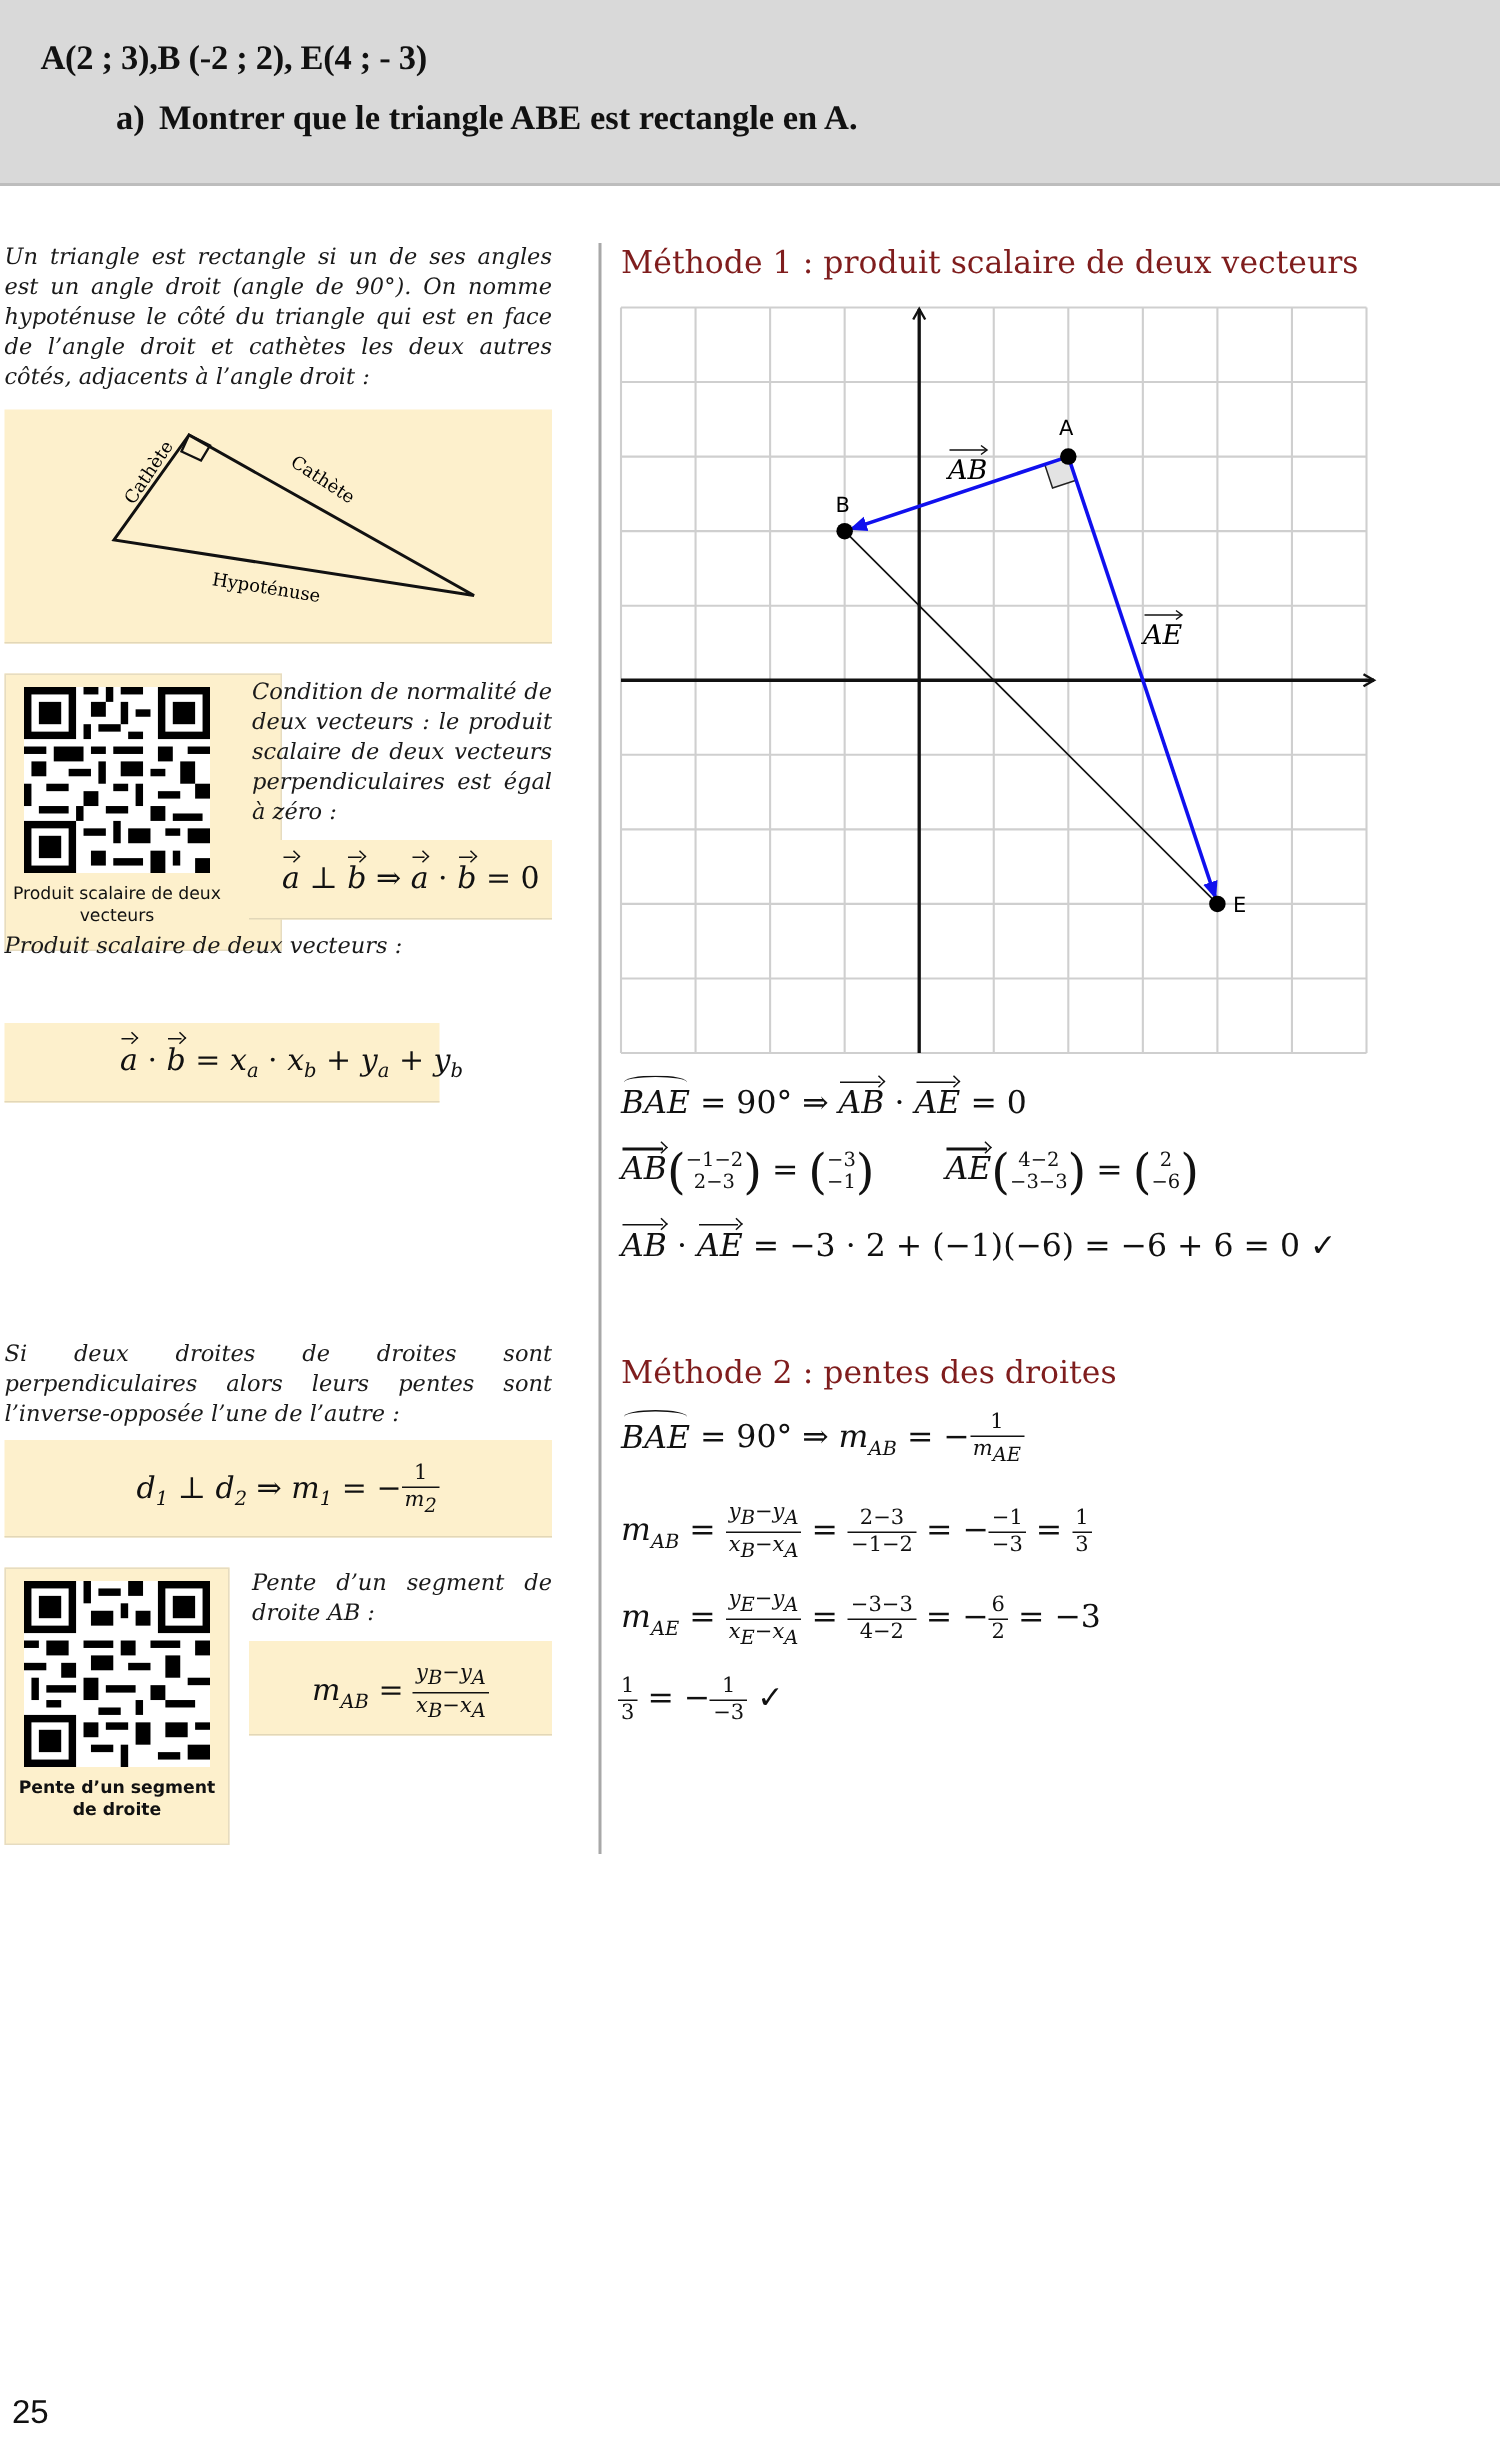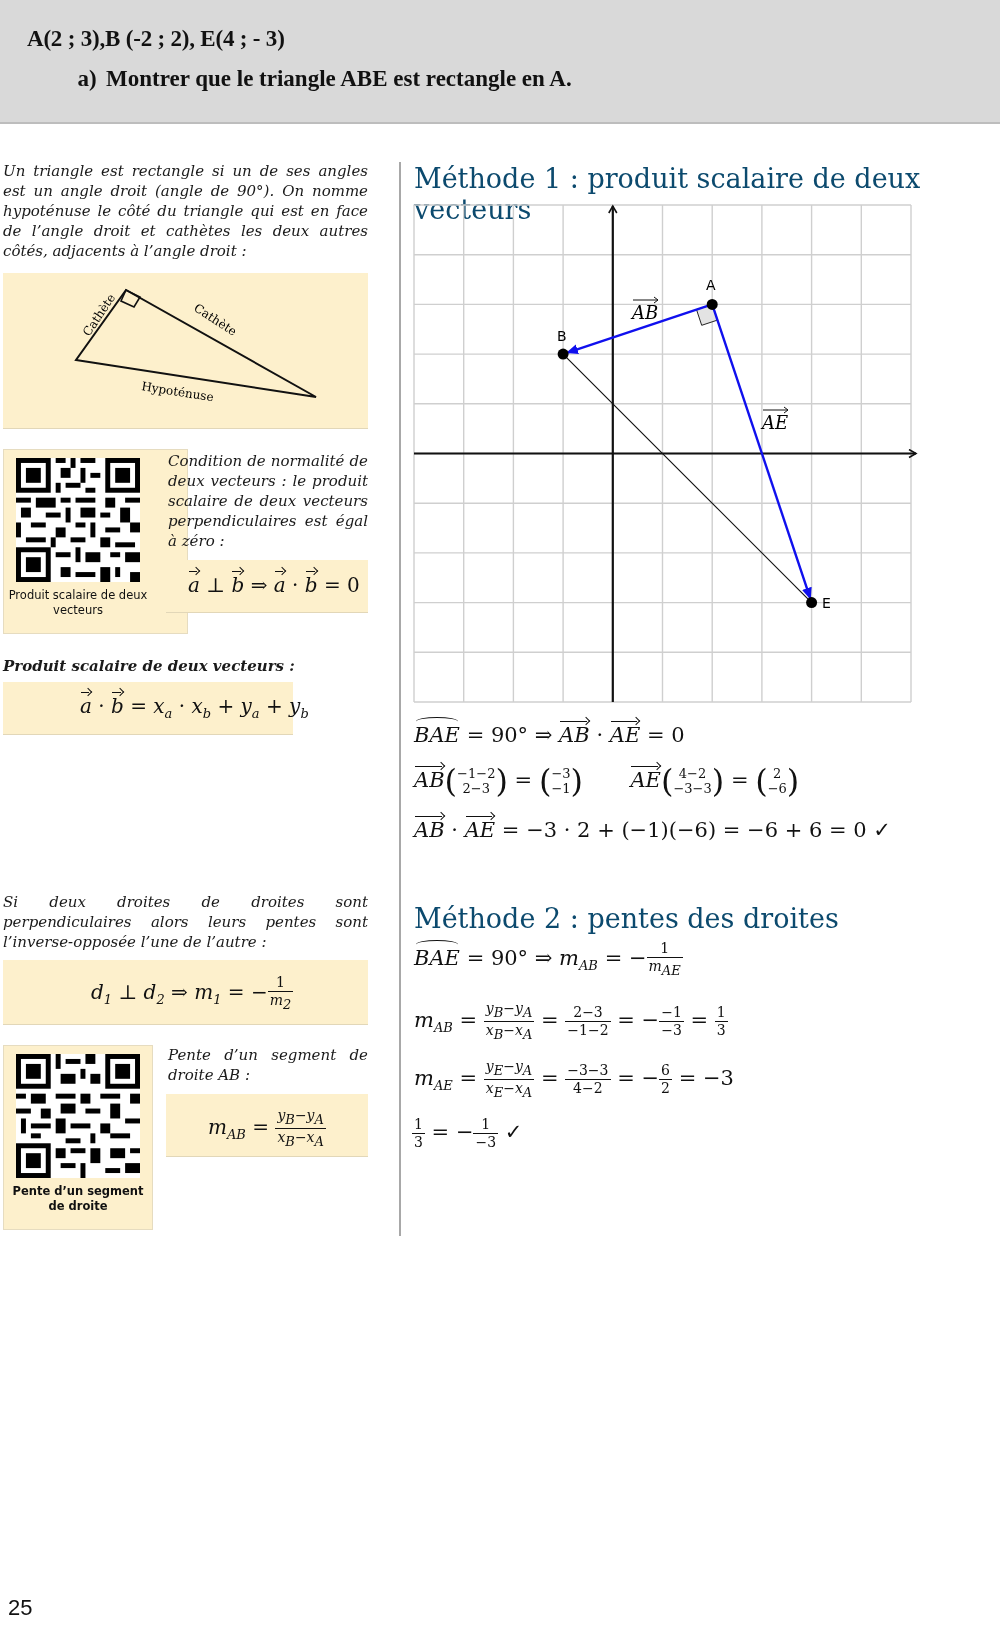--- a/index.html
+++ b/index.html
@@ -10,21 +10,21 @@
                  border-bottom:2px solid #bdbdbd; }
   .header-line1 { left:27px; top:26px; font-family:"Liberation Serif", serif;
                   font-weight:bold; font-size:23px; letter-spacing:-0.2px; }
   .header-line2 { left:68px; top:66px; font-family:"Liberation Serif", serif;
                   font-weight:bold; font-size:23px;text-align:center; }
   .header-line2 .lbl { display:inline-block; width:38px; }
   .italic-text { font-family:"DejaVu Serif", serif; font-style:italic; font-size:15px;
                  line-height:20px; text-align:justify; color:#1a1a1a; }
   .cream { background:#fdf0cc; border-bottom:1px solid #e2d7b8; }
   .divider { left:399px; top:162px; width:2px; height:1074px; background:#a8a8a8; }
-  .method-title { font-family:"DejaVu Serif", serif; font-size:27px; color:#0c4a6e; }
+  .method-title { font-family:"DejaVu Serif", serif; font-size:21px; color:#7f1d1d; }
   .math { font-family:"DejaVu Serif", serif; font-style:italic; font-size:21px; color:#111;
           white-space:nowrap; }
   .math .up { font-style:normal; }
   .qr-box { background:#fdf0cc; border:1px solid #e6dcc0; }
   .qr-caption { font-family:"DejaVu Sans", sans-serif; font-size:11.5px; text-align:center;
                 line-height:15px; color:#111; }
   .page-number { left:8px; top:1595px; font-family:"Liberation Sans", sans-serif;
                  font-size:22px; color:#111; }
   .frac { display:inline-block; vertical-align:middle; text-align:center; font-size:14px;
           line-height:17px; }
@@ -127,21 +127,21 @@
 </div>
 
 <div class="abs italic-text" style="left:168px; top:451px; width:200px;">Condition de normalité de deux vecteurs : le produit scalaire de deux vecteurs perpendiculaires est égal à zéro :</div>
 
 <div class="abs cream" style="left:166px; top:560px; width:202px; height:52px;">
   <div class="math" style="position:absolute; left:22px; top:13px; font-size:20px;">
     <span class="vec">a</span> ⊥ <span class="vec">b</span> <span class="up">⇒</span> <span class="vec">a</span> <span class="up">·</span> <span class="vec">b</span> <span class="up">= 0</span>
   </div>
 </div>
 
-<div class="abs italic-text" style="left:3px; top:656px; width:365px;font-weight:bold;">Produit scalaire de deux vecteurs :</div>
+<div class="abs italic-text" style="left:3px; top:620px; width:365px;">Produit scalaire de deux vecteurs :</div>
 
 <div class="abs cream" style="left:3px; top:682px; width:290px; height:52px;">
   <div class="math" style="position:absolute; left:77px; top:12px; font-size:20px;">
     <span class="vec">a</span> <span class="up">·</span> <span class="vec">b</span> <span class="up">=</span> x<sub>a</sub> <span class="up">·</span> x<sub>b</sub> <span class="up">+</span> y<sub>a</sub> <span class="up">+</span> y<sub>b</sub>
   </div>
 </div>
 
 <div class="abs italic-text" style="left:3px; top:892px; width:365px;">Si deux droites de droites sont perpendiculaires alors leurs pentes sont l’inverse-opposée l’une de l’autre :</div>
 
 <div class="abs cream" style="left:3px; top:960px; width:365px; height:64px;">

